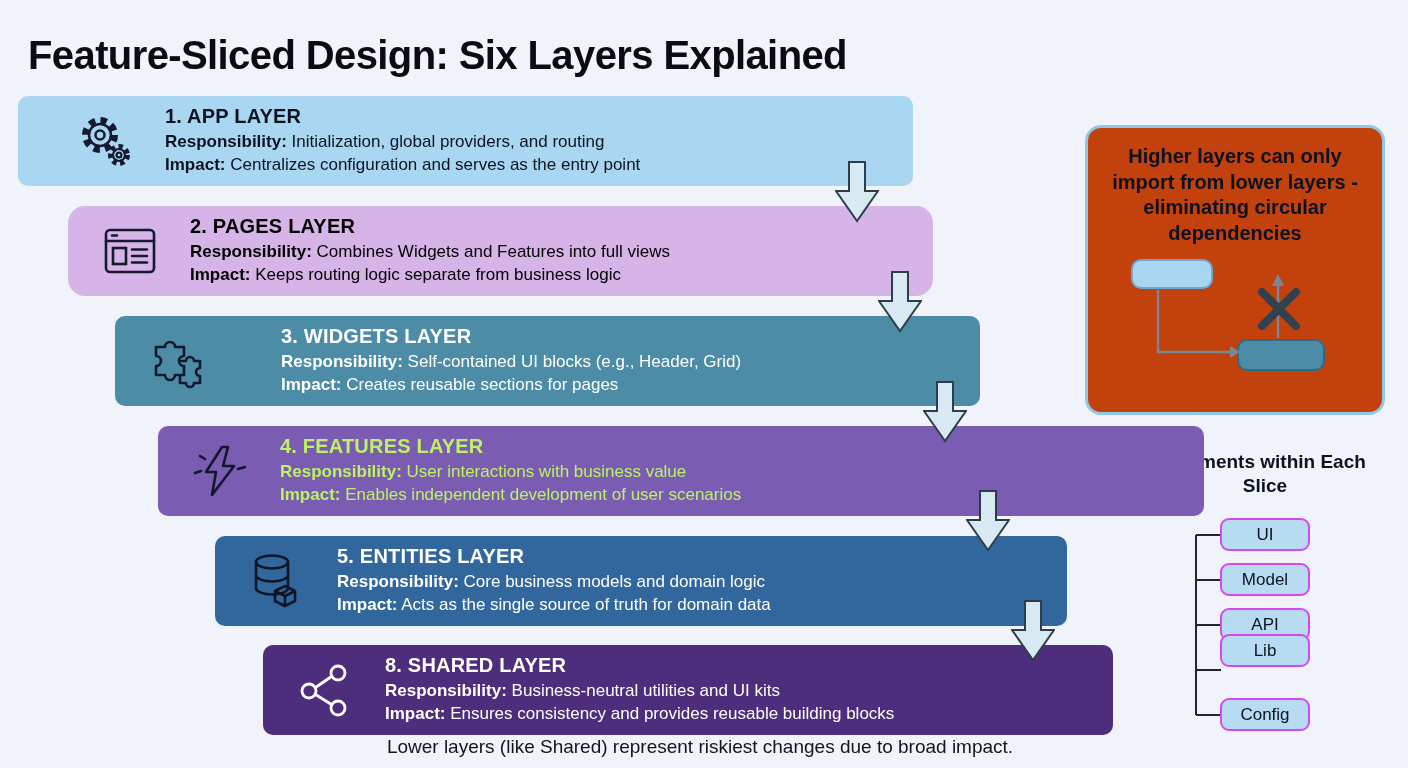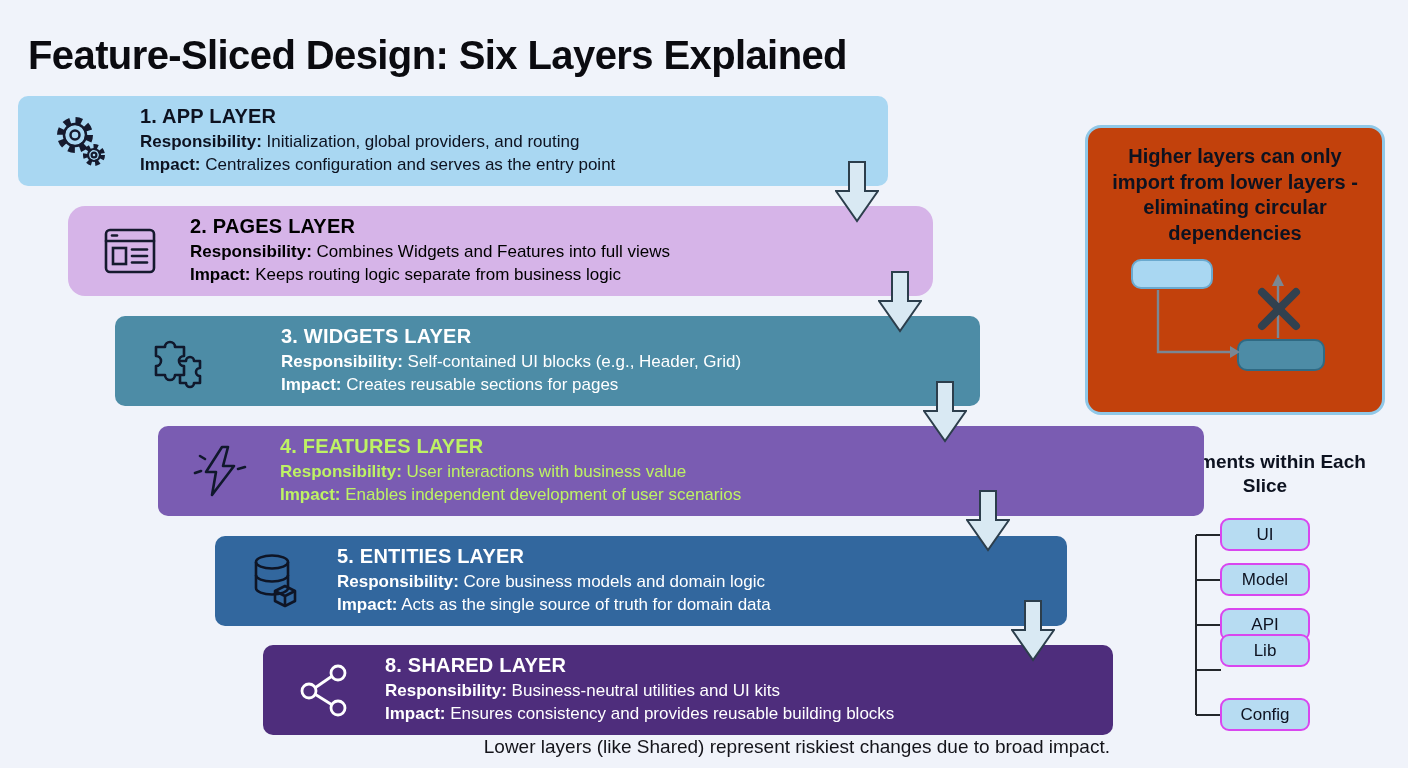--- a/index.html
+++ b/index.html
@@ -7,21 +7,21 @@
 
   .page-title { position:absolute; left:28px; top:6px; font-size:40px; font-weight:800; letter-spacing:-0.6px; color:#0b0b10; }
 
   .layer { position:absolute; height:90px; border-radius:10px; display:flex; align-items:center; z-index:1; }
   .layer .icon-wrap { width:72px; margin-left:26px; flex:0 0 auto; display:flex; justify-content:center; align-items:center; }
   .layer .text { margin-left:24px; }
   .layer h3 { margin:0 0 3px 0; font-size:20px; font-weight:800; letter-spacing:0.2px; }
   .layer p { margin:1px 0; font-size:17px; line-height:1.32; }
   .layer p b { font-weight:700; }
 
-  .l1 { left:18px;  top:96px;  width:870px; background:#a9d7f2; color:#0d1220; }
+  .l1 { left:18px;  top:96px;  width:870px; background:#a9d7f2; color:#0d1220;padding-left:25px; }
   .l2 { left:68px;  top:206px; width:865px; background:#d6b4e8; color:#000000;border-radius:17px; }
   .l3 { left:115px; top:316px; width:865px; background:#4d8ca6; color:#ffffff;gap:44px; }
   .l4 { left:158px; top:426px; width:1046px; background:#7a5cb2; color:#bef264; }
   .l5 { left:215px; top:536px; width:852px; background:#32679e; color:#ffffff; }
   .l6 { left:263px; top:645px; width:850px; background:#4e2d7c; color:#ffffff; }
 
   .down-arrow { position:absolute; width:44px; height:64px; z-index:5; }
   .a1 { left:835px;  top:160px; }
   .a2 { left:878px;  top:270px; }
   .a3 { left:923px;  top:380px; }
@@ -34,21 +34,21 @@
 
   .seg-title { position:absolute; left:1160px; top:450px; width:210px; text-align:center;
                font-size:19px; font-weight:800; color:#0d1220; line-height:1.25; }
   .tree-lines { position:absolute; left:1192px; top:530px; z-index:1; }
   .chip { position:absolute; left:1220px; width:90px; height:33px; box-sizing:border-box;
           background:#b7dcf2; border:2px solid #d946ef; border-radius:9px;
           display:flex; align-items:center; justify-content:center;
           font-size:17px; color:#0d1220; z-index:2; }
   .c1 { top:518px; } .c2 { top:563px; } .c3 { top:608px; } .c4 { top:634px; } .c5 { top:698px; }
 
-  .footer { position:absolute; left:290px; top:736px; width:820px; text-align:right;
+  .footer { position:absolute; left:290px; top:736px; width:820px; text-align:center;
             font-size:19px; color:#14141a; }
 </style>
 </head>
 <body>
 
 <div class="canvas">
 
   <h1 class="page-title">Feature-Sliced Design: Six Layers Explained</h1>
 
   <div class="layer l1">

